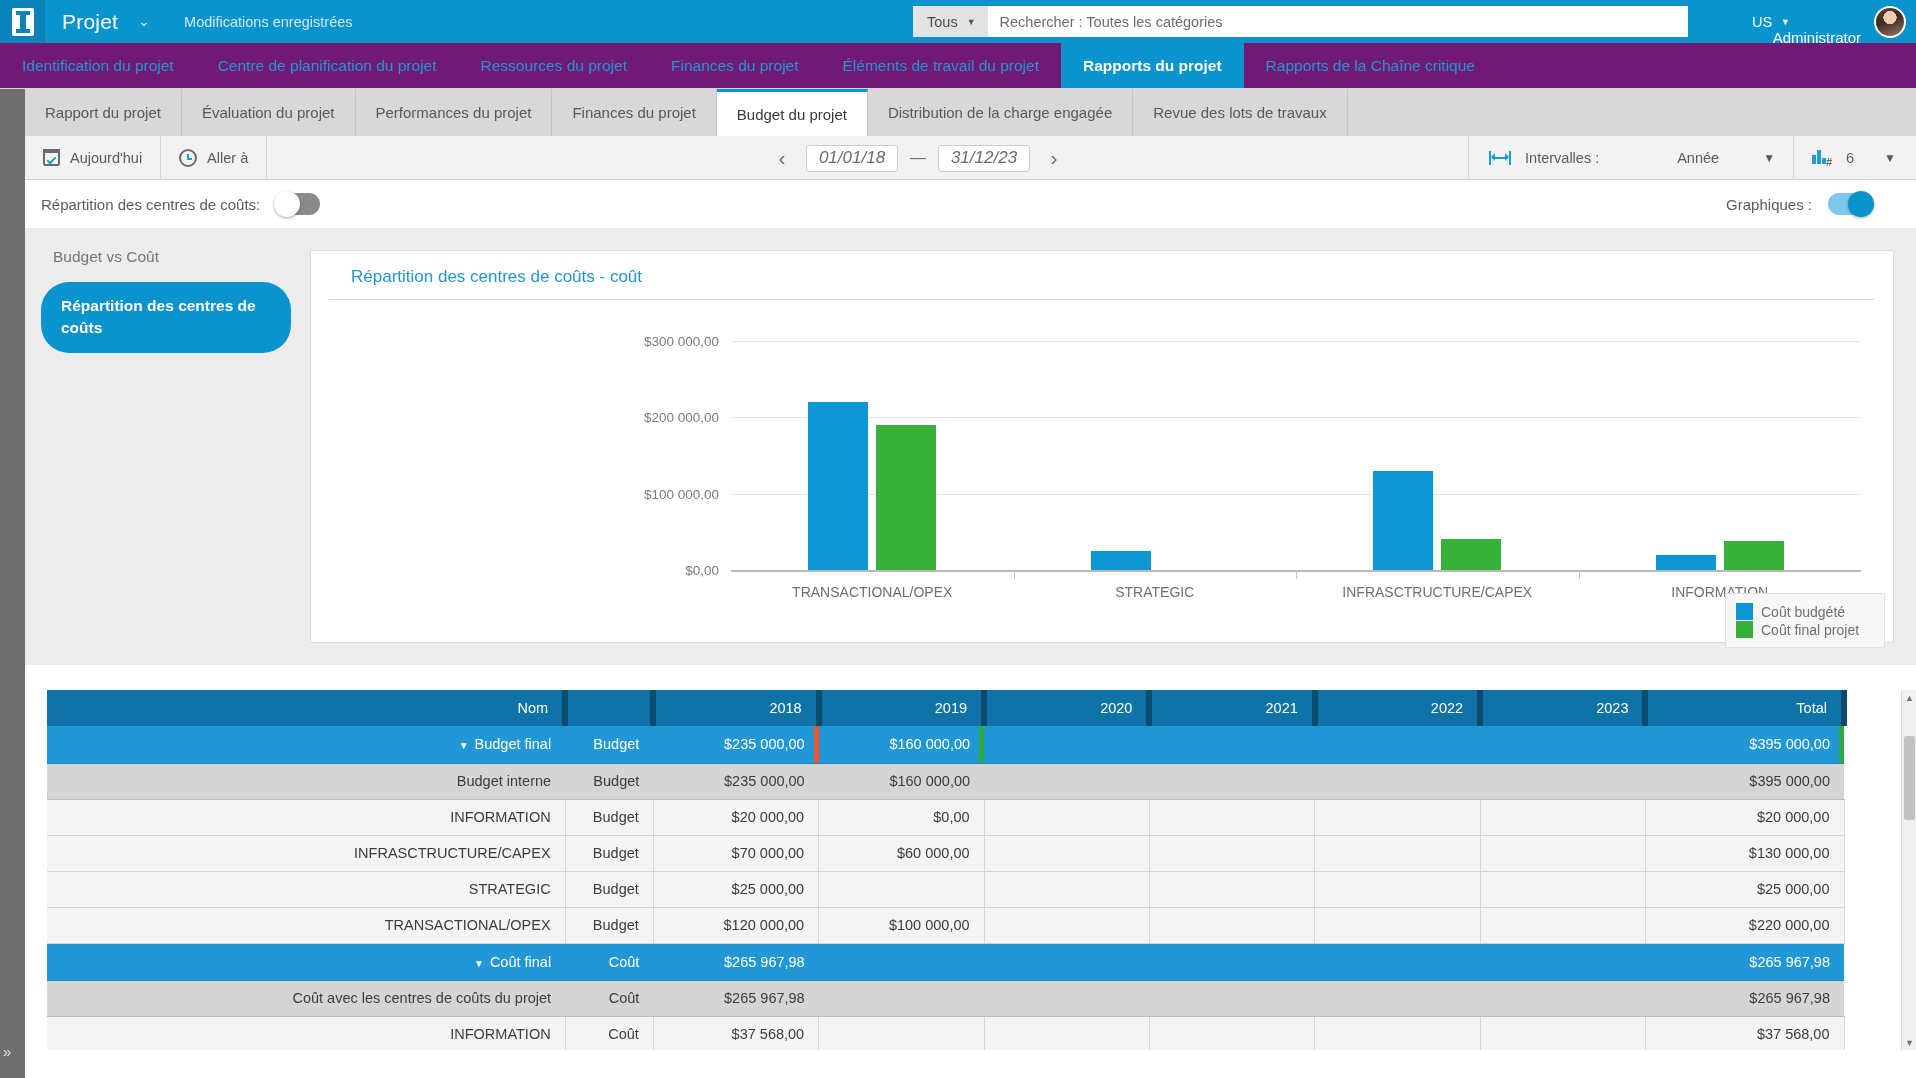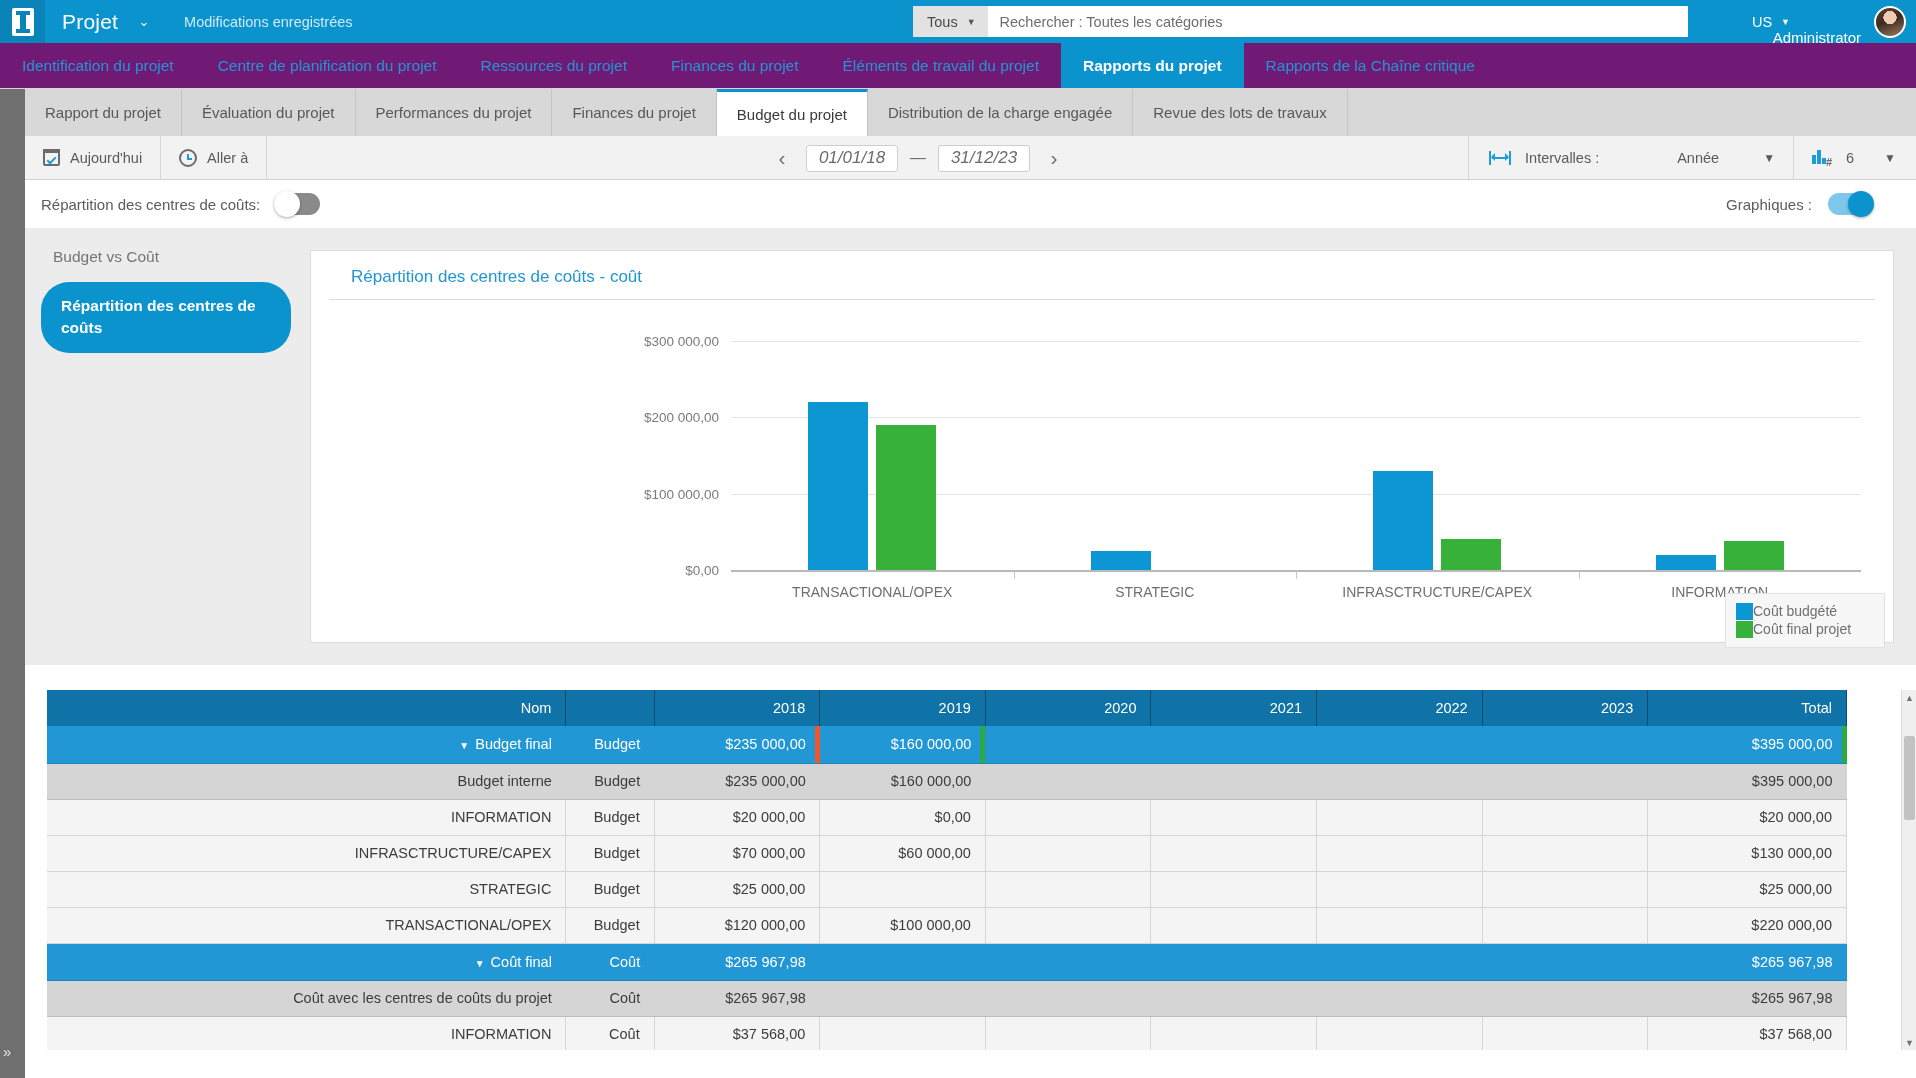--- a/index.html
+++ b/index.html
@@ -268,34 +268,34 @@
   .bar.green { background: #38b13b; }
   .xlabel {
     position: absolute; transform: translateX(-50%);
     color: #6f6f6f; font-size: 14px; white-space: nowrap;
   }
   .tickmark { position: absolute; width: 1px; height: 9px; background: #c6c6c6; }
   .legend {
     position: absolute; left: 1700px; top: 365px; width: 160px;
     background: #f7f7f7; border: 1px solid #e2e2e2; padding: 8px 10px;
   }
-  .legend-row { display: flex; align-items: flex-start; margin: 1px 0; }
+  .legend-row { display: flex; align-items: center; gap: 8px; margin: 1px 0; }
   .legend-swatch { width: 17px; height: 17px; }
   .legend-text { color: #6f6f6f; font-size: 14px; }
 
   
   .tablewrap {
     position: absolute; top: 690px; left: 47px; width: 1823px; height: 360px;
     overflow: hidden;
   }
   table.grid { border-collapse: collapse; width: 1800px; table-layout: fixed; }
   table.grid th {
     background: #0f73a8; color: #ffffff; font-size: 14.5px; font-weight: normal;
     height: 36px; text-align: right; padding: 0 14px;
-    border-right: 1px solid #0c4a6e;
+    border-right: 6px solid #0c4a6e;
   }
   th.col-name { text-align: center; }
   table.grid td {
     height: 36px; font-size: 14.5px; color: #3c3c3c; padding: 0 14px;
     text-align: right; border-right: 1px solid #d6d6d6; border-bottom: 1px solid #d6d6d6;
     background: #f4f4f4; white-space: nowrap; overflow: hidden;
   }
   td.name { text-align: left; }
   tr.summary td {
     background: #2197d6; color: #ffffff; border-right: none;

